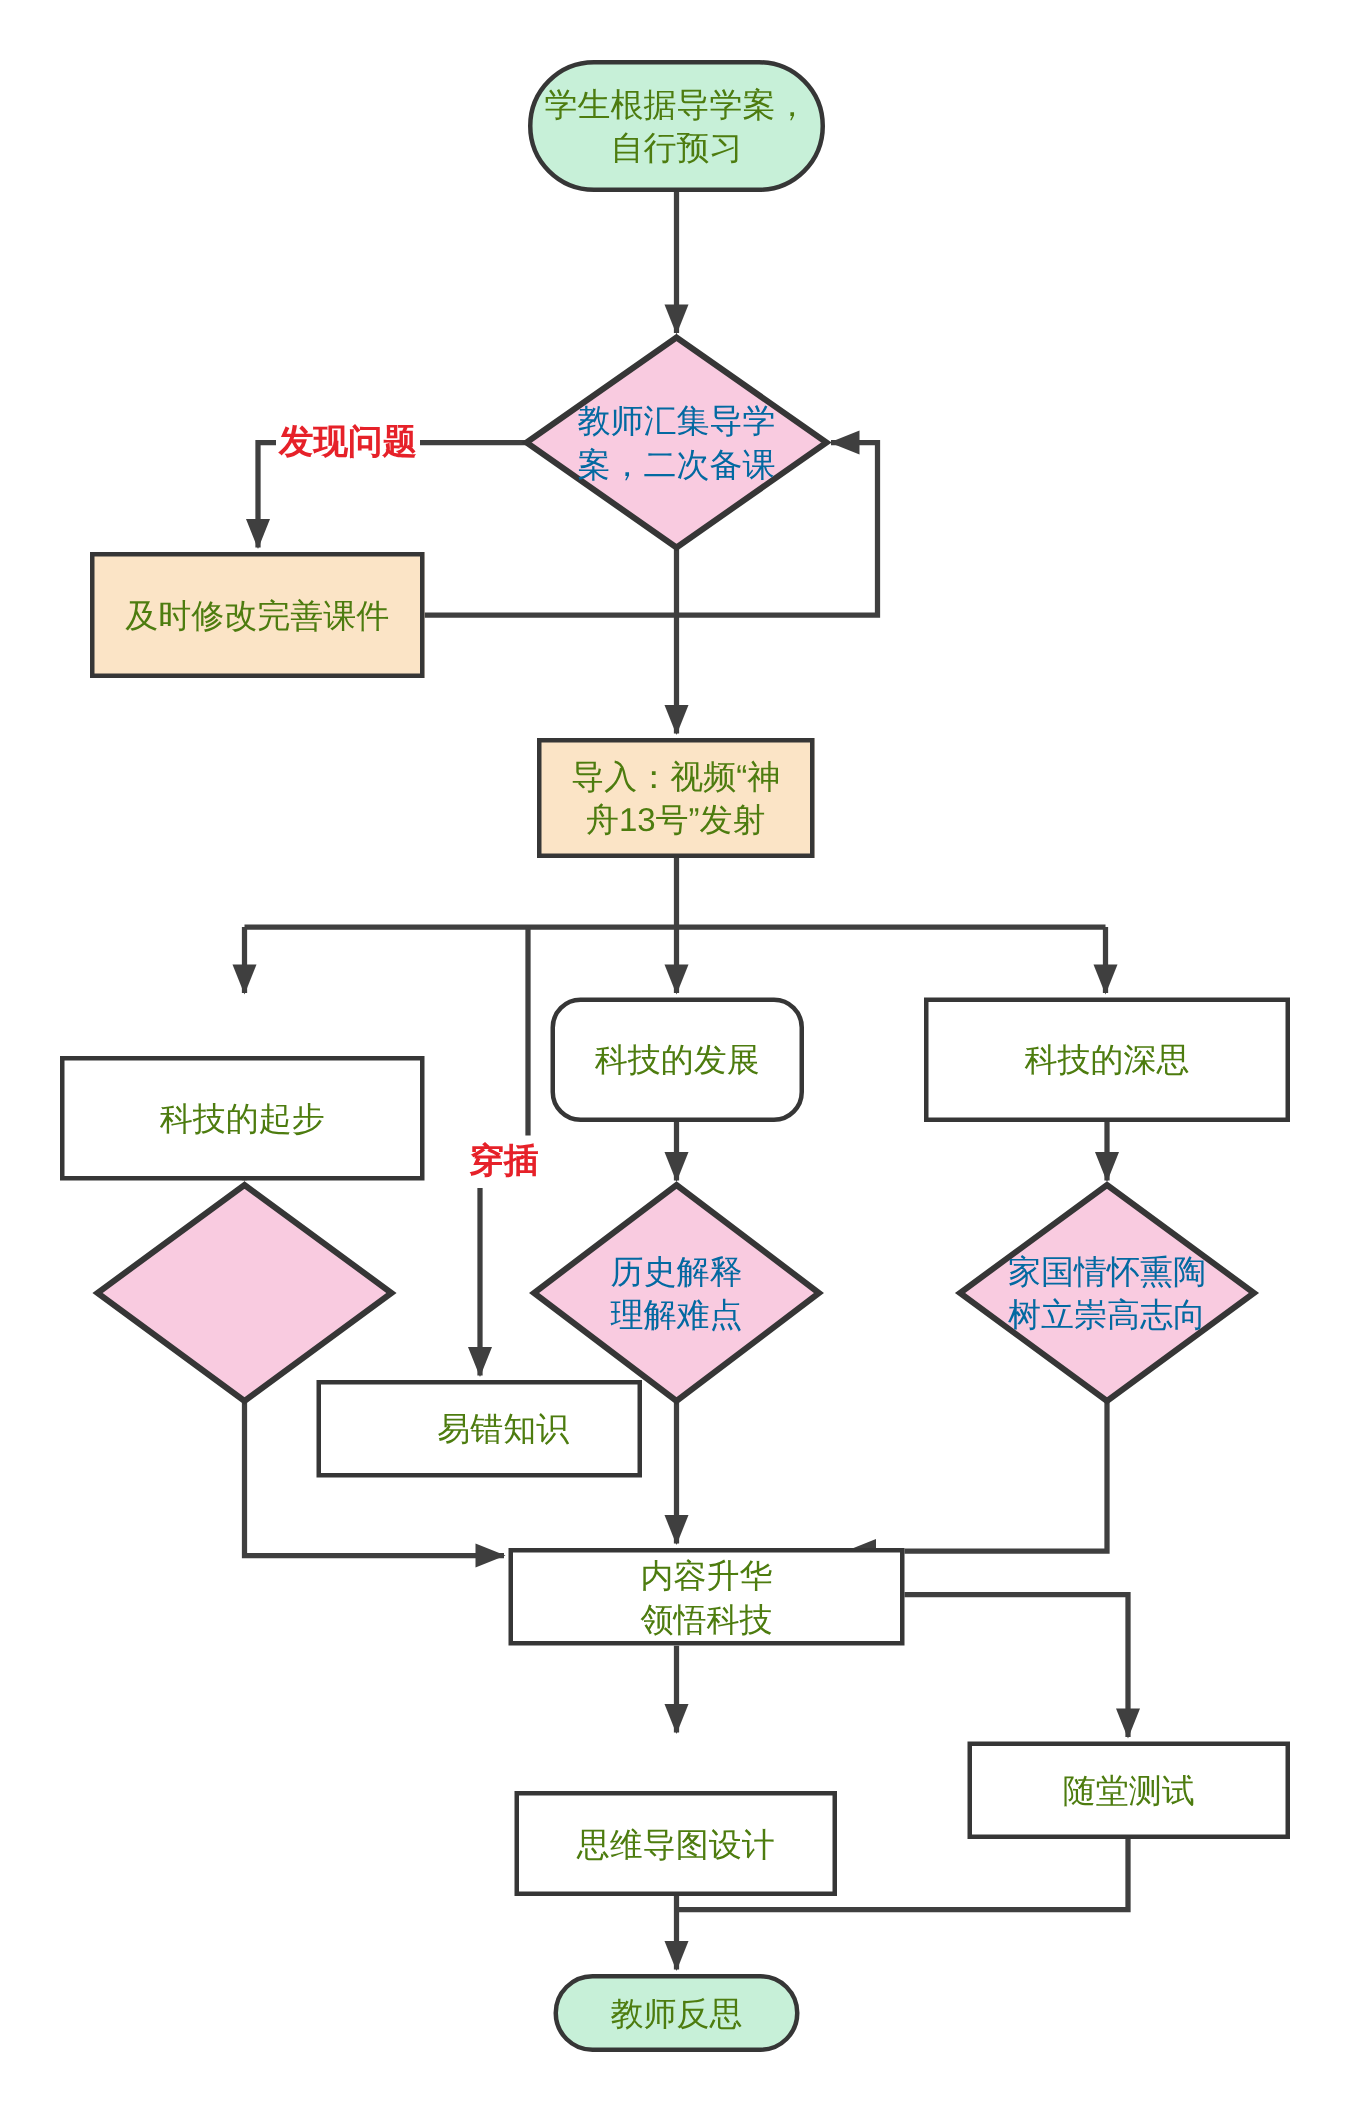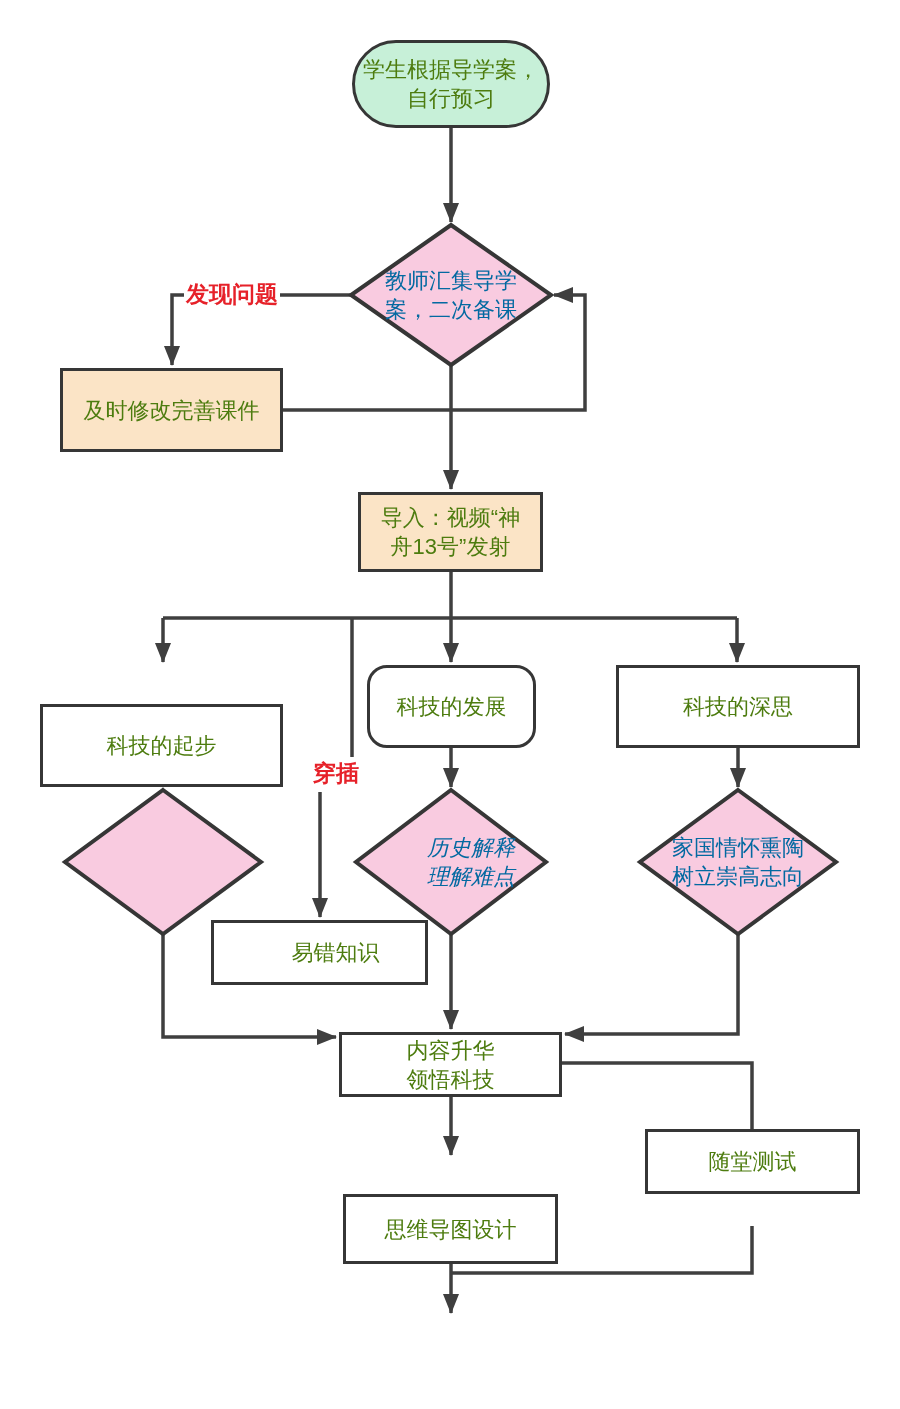--- a/index.html
+++ b/index.html
@@ -89,37 +89,40 @@
   </div>
 
   <div class="node" style="left: 616px; top: 665px; width: 244px; height: 83px; background: rgb(255, 255, 255);">
     <span>科技的深思</span>
   </div>
 
   <div class="node" style="left: 211px; top: 920px; width: 217px; height: 65px; background: rgb(255, 255, 255); padding-left: 32px;">
     <span>易错知识</span>
   </div>
 
-  <div class="node" style="left: 339px; top: 1032px; width: 223px; height: 65px; background: rgb(255, 255, 255);">
+  <div class="node" style="left: 339px; top: 1032px; width: 264px; height: 65px; background: rgb(255, 255, 255);">
     <span>内容升华
 领悟科技</span>
   </div>
 
   <div class="node" style="left: 343px; top: 1194px; width: 215px; height: 70px; background: rgb(255, 255, 255);">
     <span>思维导图设计</span>
   </div>
 
-  <div class="node" style="left: 645px; top: 1129px; width: 215px; height: 65px; background: rgb(255, 255, 255);">
+  <div class="node" style="left: 645px; top: 1161px; width: 215px; height: 65px; background: rgb(255, 255, 255);">
     <span>随堂测试</span>
   </div>
 
+  <div class="node stadium small" style="left: 369px; top: 1316px; width: 164px; height: 52px; background: rgb(199, 240, 216);">
+    <span>教师反思</span>
+  </div>
 
   <div class="dlabel" style="left:351px;top:266px;width:200px;height:58px;">教师汇集导学
 案，二次备课</div>
-  <div class="dlabel" style="left:376px;top:833px;width:190px;height:58px;font-style:italic;">历史解释
+  <div class="dlabel" style="left:356px;top:833px;width:190px;height:58px;">历史解释
 理解难点</div>
   <div class="dlabel" style="left:636px;top:833px;width:204px;height:58px;">家国情怀熏陶
 树立崇高志向</div>
 
   <div class="edge-label" style="left:184px;top:281px;">发现问题</div>
   <div class="edge-label" style="left:311px;top:760px;">穿插</div>
 
 </div>
 
 </body></html>

